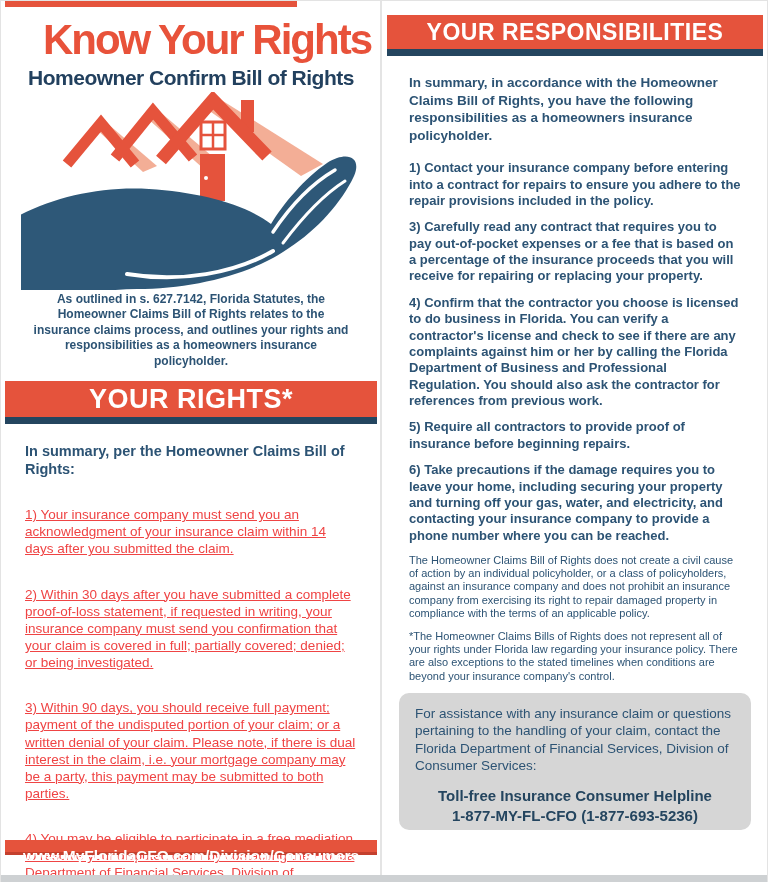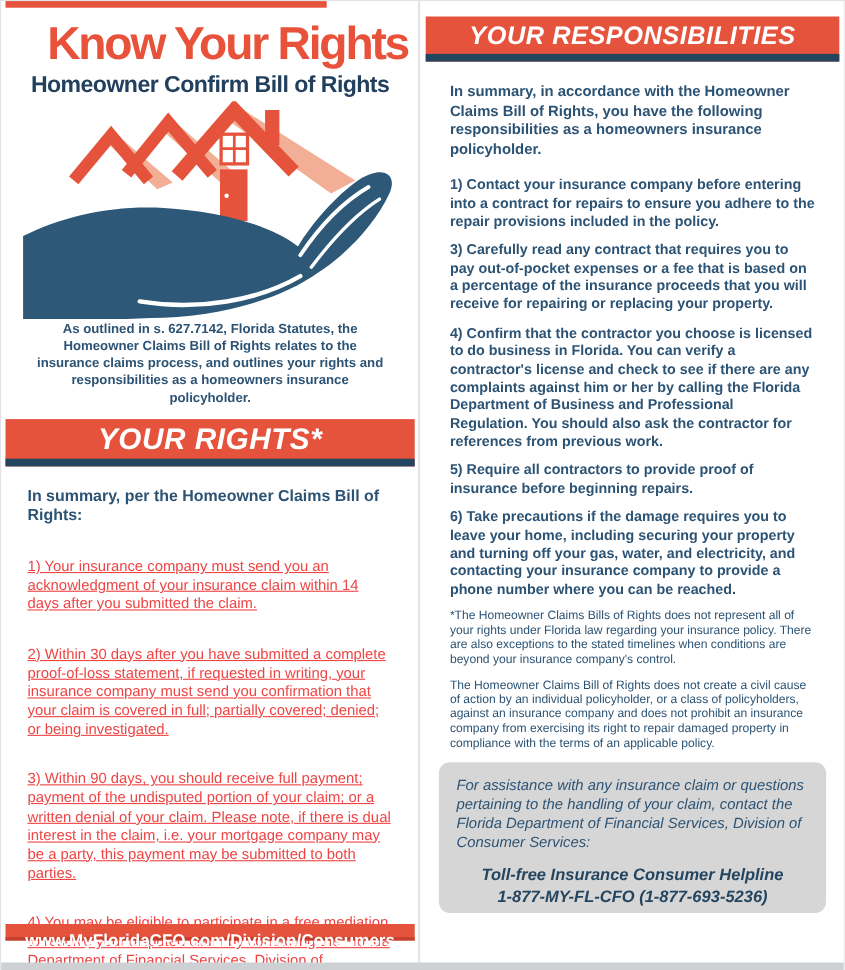--- a/index.html
+++ b/index.html
@@ -31,36 +31,35 @@
     margin:2px 26px 0 26px;color:#2c5374;font-weight:600;font-size:12px;
     line-height:1.28;text-align:center;
   }
 
   .section-band{position:relative;width:100%;background:#e5533c;border-bottom:7px solid #24455f;
     text-align:center;}
   .band-left{margin-top:12px;height:43px;}
   .band-left .band-text{font-size:27px;line-height:36px;text-align:center;}
   .band-right{margin-top:14px;height:41px;}
   .band-right .band-text{font-size:23px;line-height:34px;}
-  .band-text{color:#ffffff;font-weight:bold;letter-spacing:0.5px;font-style:italic;}
+  .band-text{color:#ffffff;font-weight:bold;letter-spacing:0.5px;}
 
   .intro{color:#2c5374;font-weight:bold;font-size:14.5px;margin:18px 20px 1px 20px;line-height:1.25;}
   .intro-right{color:#2c5374;font-weight:bold;font-size:13.5px;margin:18px 22px 16px 22px;line-height:1.3;}
 
   .items{margin:4px 20px 0 20px;}
   .items-right{margin:2px 22px 0 22px;}
   .item{color:#ef4444;font-size:13.5px;line-height:1.27;margin-top:28px;text-decoration:underline;}
   .item-right{color:#2c5374;font-size:13px;line-height:1.26;margin-top:10px;font-weight:bold;}
 
   .footnote{color:#2c5374;font-size:11px;line-height:1.2;margin:10px 22px 0 22px;}
 
   .contact-box{
     margin:10px 12px 0 12px;background:#d6d6d6;border-radius:10px;
     padding:12px 16px 6px 16px;
-    font-style:italic;
   }
   .contact-text{color:#2c5374;font-size:13.5px;line-height:1.3;}
   .helpline-label{color:#24455f;font-weight:bold;font-size:15px;text-align:center;margin-top:12px;}
   .helpline-number{color:#24455f;font-weight:bold;font-size:15px;text-align:center;margin-top:3px;}
 
   .footer-bar{
     position:absolute;left:0;top:839px;width:372px;height:15px;background:#e5533c;
     border-bottom:3px solid #c4402e;text-align:center;
   }
   .footer-bar span{color:#ffffff;font-weight:bold;font-size:15.5px;line-height:32px;}
@@ -151,22 +150,22 @@
     <div class="intro-right">In summary, in accordance with the Homeowner Claims Bill of Rights, you have the following responsibilities as a homeowners insurance policyholder.</div>
 
     <div class="items-right">
       <div class="item-right">1) Contact your insurance company before entering into a contract for repairs to ensure you adhere to the repair provisions included in the policy.</div>
       <div class="item-right">3) Carefully read any contract that requires you to pay out-of-pocket expenses or a fee that is based on a percentage of the insurance proceeds that you will receive for repairing or replacing your property.</div>
       <div class="item-right">4) Confirm that the contractor you choose is licensed to do business in Florida. You can verify a contractor's license and check to see if there are any complaints against him or her by calling the Florida Department of Business and Professional Regulation. You should also ask the contractor for references from previous work.</div>
       <div class="item-right">5) Require all contractors to provide proof of insurance before beginning repairs.</div>
       <div class="item-right">6) Take precautions if the damage requires you to leave your home, including securing your property and turning off your gas, water, and electricity, and contacting your insurance company to provide a phone number where you can be reached.</div>
     </div>
 
+    <div class="footnote">The Homeowner Claims Bill of Rights does not create a civil cause of action by an individual policyholder, or a class of policyholders, against an insurance company and does not prohibit an insurance company from exercising its right to repair damaged property in compliance with the terms of an applicable policy.</div>
     <div class="footnote">*The Homeowner Claims Bills of Rights does not represent all of your rights under Florida law regarding your insurance policy. There are also exceptions to the stated timelines when conditions are beyond your insurance company's control.</div>
-    <div class="footnote">The Homeowner Claims Bill of Rights does not create a civil cause of action by an individual policyholder, or a class of policyholders, against an insurance company and does not prohibit an insurance company from exercising its right to repair damaged property in compliance with the terms of an applicable policy.</div>
 
     <div class="contact-box">
       <div class="contact-text">For assistance with any insurance claim or questions pertaining to the handling of your claim, contact the Florida Department of Financial Services, Division of Consumer Services:</div>
       <div class="helpline-label">Toll-free Insurance Consumer Helpline</div>
       <div class="helpline-number">1-877-MY-FL-CFO  (1-877-693-5236)</div>
 
     </div>
   </div>
 
   <div class="bottom-strip"></div>

